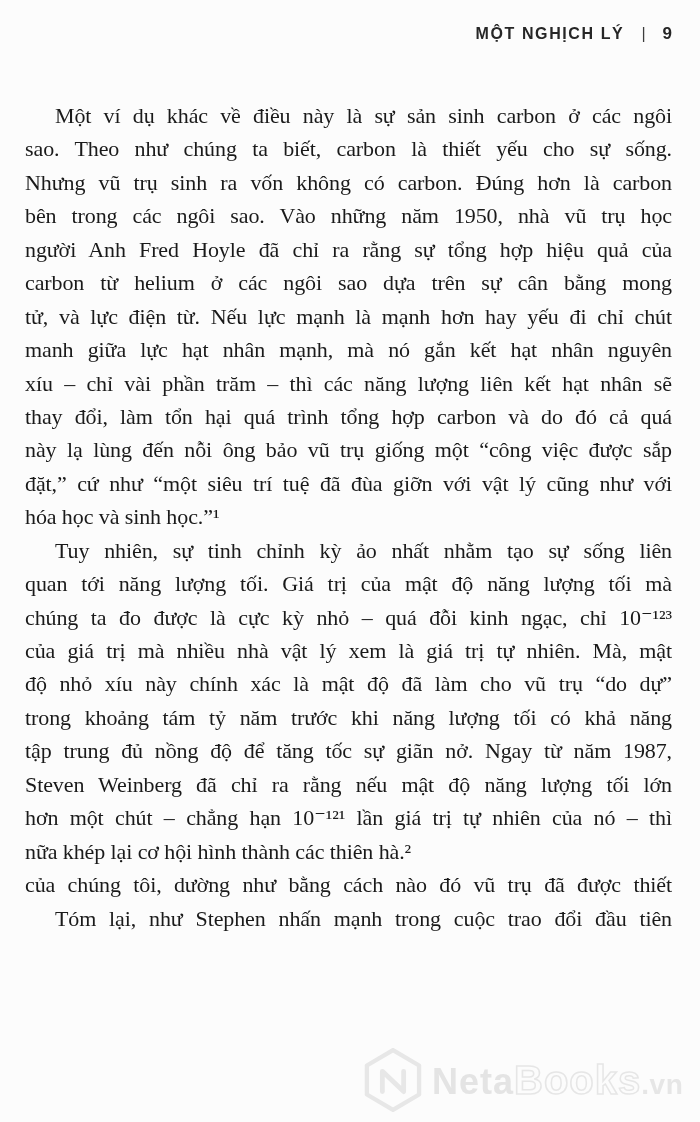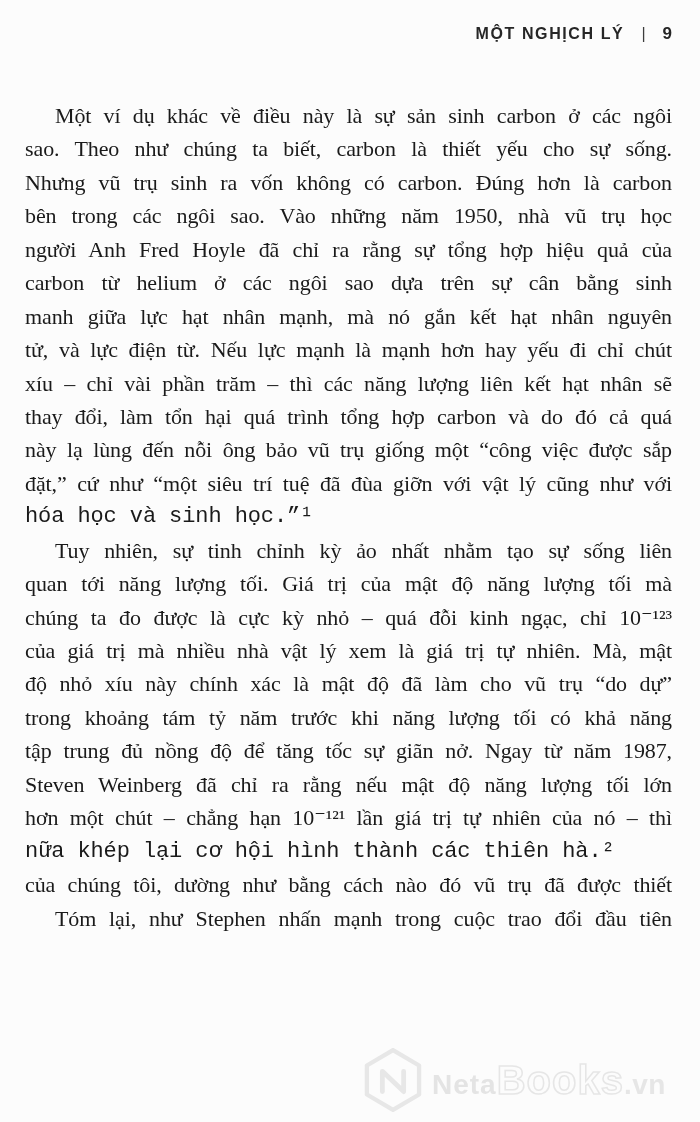--- a/index.html
+++ b/index.html
@@ -19,29 +19,29 @@
   .bodytext {
     position:absolute; left:25px; top:99px; width:647px;
     color:#1a1a1a; font-size:22px;
   }
   .line {
     line-height:33.45px; height:33.45px;
     text-align:justify; text-align-last:justify; text-justify:inter-word;
     letter-spacing:-0.1px;
   }
   .line.indent { text-indent:30px; }
-  .line.pend { text-align:left; text-align-last:left;font-family:Liberation Mono, monospace; }
+  .line.pend { text-align:left; text-align-last:left; }
   .watermark {
     position:absolute; left:364px; top:1048px;
     display:flex; align-items:center; gap:10px;
     font-family:"Liberation Sans","DejaVu Sans",sans-serif; font-weight:700;
     user-select:none;
   }
   .wm-text { white-space:nowrap; }
-  .wm-solid { font-size:28px; color:#e4e4e4; letter-spacing:1px; }
+  .wm-solid { font-size:36px; color:#e4e4e4; letter-spacing:1px; }
   .wm-outline {
     font-size:40px; color:#fcfcfc; letter-spacing:1px;
     -webkit-text-stroke:1.5px #e6e6e6;
   }
   .wm-vn { font-size:28px; color:#e6e6e6; letter-spacing:0.5px; }
 </style>
 </head>
 <body>
 
 <div class="page">
@@ -51,23 +51,23 @@
     <span class="sep">|</span>
     <span class="num">9</span>
   </div>
 
   <div class="bodytext">
       <div class="line indent">Một ví dụ khác về điều này là sự sản sinh carbon ở các ngôi</div>
       <div class="line">sao. Theo như chúng ta biết, carbon là thiết yếu cho sự sống.</div>
       <div class="line">Nhưng vũ trụ sinh ra vốn không có carbon. Đúng hơn là carbon</div>
       <div class="line">bên trong các ngôi sao. Vào những năm 1950, nhà vũ trụ học</div>
       <div class="line">người Anh Fred Hoyle đã chỉ ra rằng sự tổng hợp hiệu quả của</div>
-      <div class="line">carbon từ helium ở các ngôi sao dựa trên sự cân bằng sinh</div>
+      <div class="line">carbon từ helium ở các ngôi sao dựa trên sự cân bằng mong</div>
+      <div class="line">tử, và lực điện từ. Nếu lực mạnh là mạnh hơn hay yếu đi chỉ chút</div>
       <div class="line">manh giữa lực hạt nhân mạnh, mà nó gắn kết hạt nhân nguyên</div>
-      <div class="line">tử, và lực điện từ. Nếu lực mạnh là mạnh hơn hay yếu đi chỉ chút</div>
       <div class="line">xíu – chỉ vài phần trăm – thì các năng lượng liên kết hạt nhân sẽ</div>
       <div class="line">thay đổi, làm tổn hại quá trình tổng hợp carbon và do đó cả quá</div>
       <div class="line">này lạ lùng đến nỗi ông bảo vũ trụ giống một “công việc được sắp</div>
       <div class="line">đặt,” cứ như “một siêu trí tuệ đã đùa giỡn với vật lý cũng như với</div>
       <div class="line pend">hóa học và sinh học.”¹</div>
       <div class="line indent">Tuy nhiên, sự tinh chỉnh kỳ ảo nhất nhằm tạo sự sống liên</div>
       <div class="line">quan tới năng lượng tối. Giá trị của mật độ năng lượng tối mà</div>
       <div class="line">chúng ta đo được là cực kỳ nhỏ – quá đỗi kinh ngạc, chỉ 10⁻¹²³</div>
       <div class="line">của giá trị mà nhiều nhà vật lý xem là giá trị tự nhiên. Mà, mật</div>
       <div class="line">độ nhỏ xíu này chính xác là mật độ đã làm cho vũ trụ “do dự”</div>

